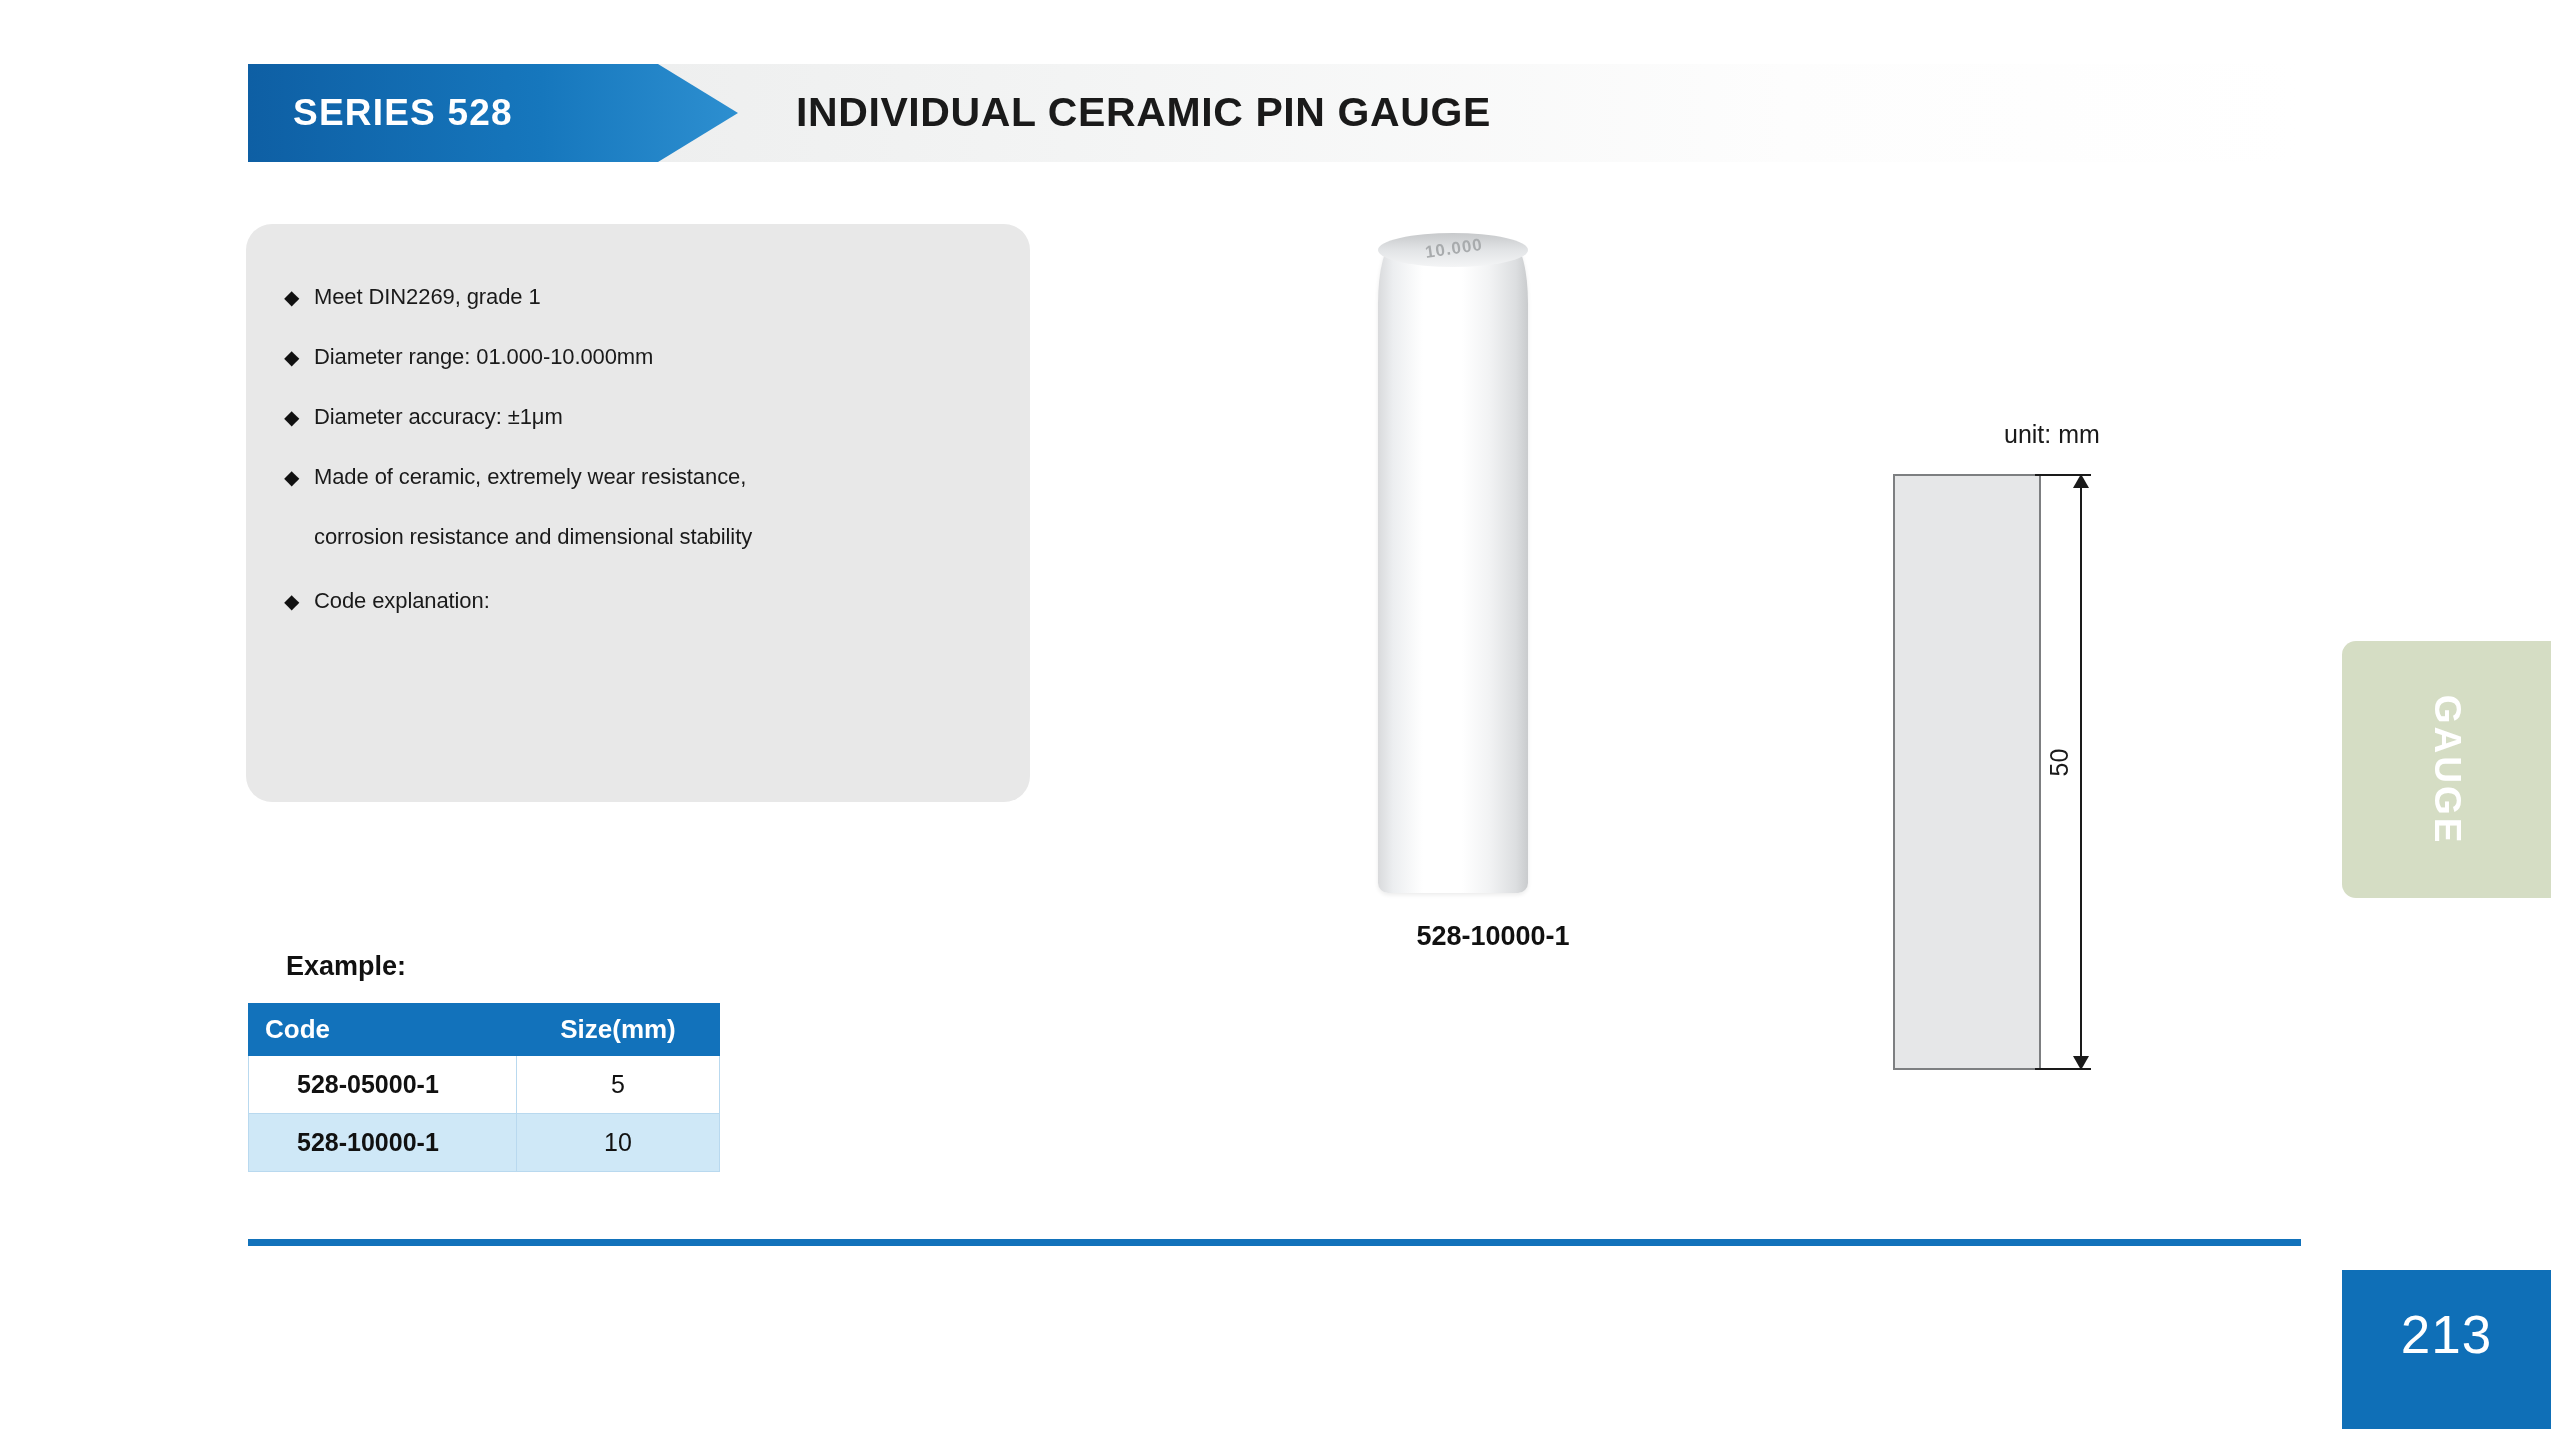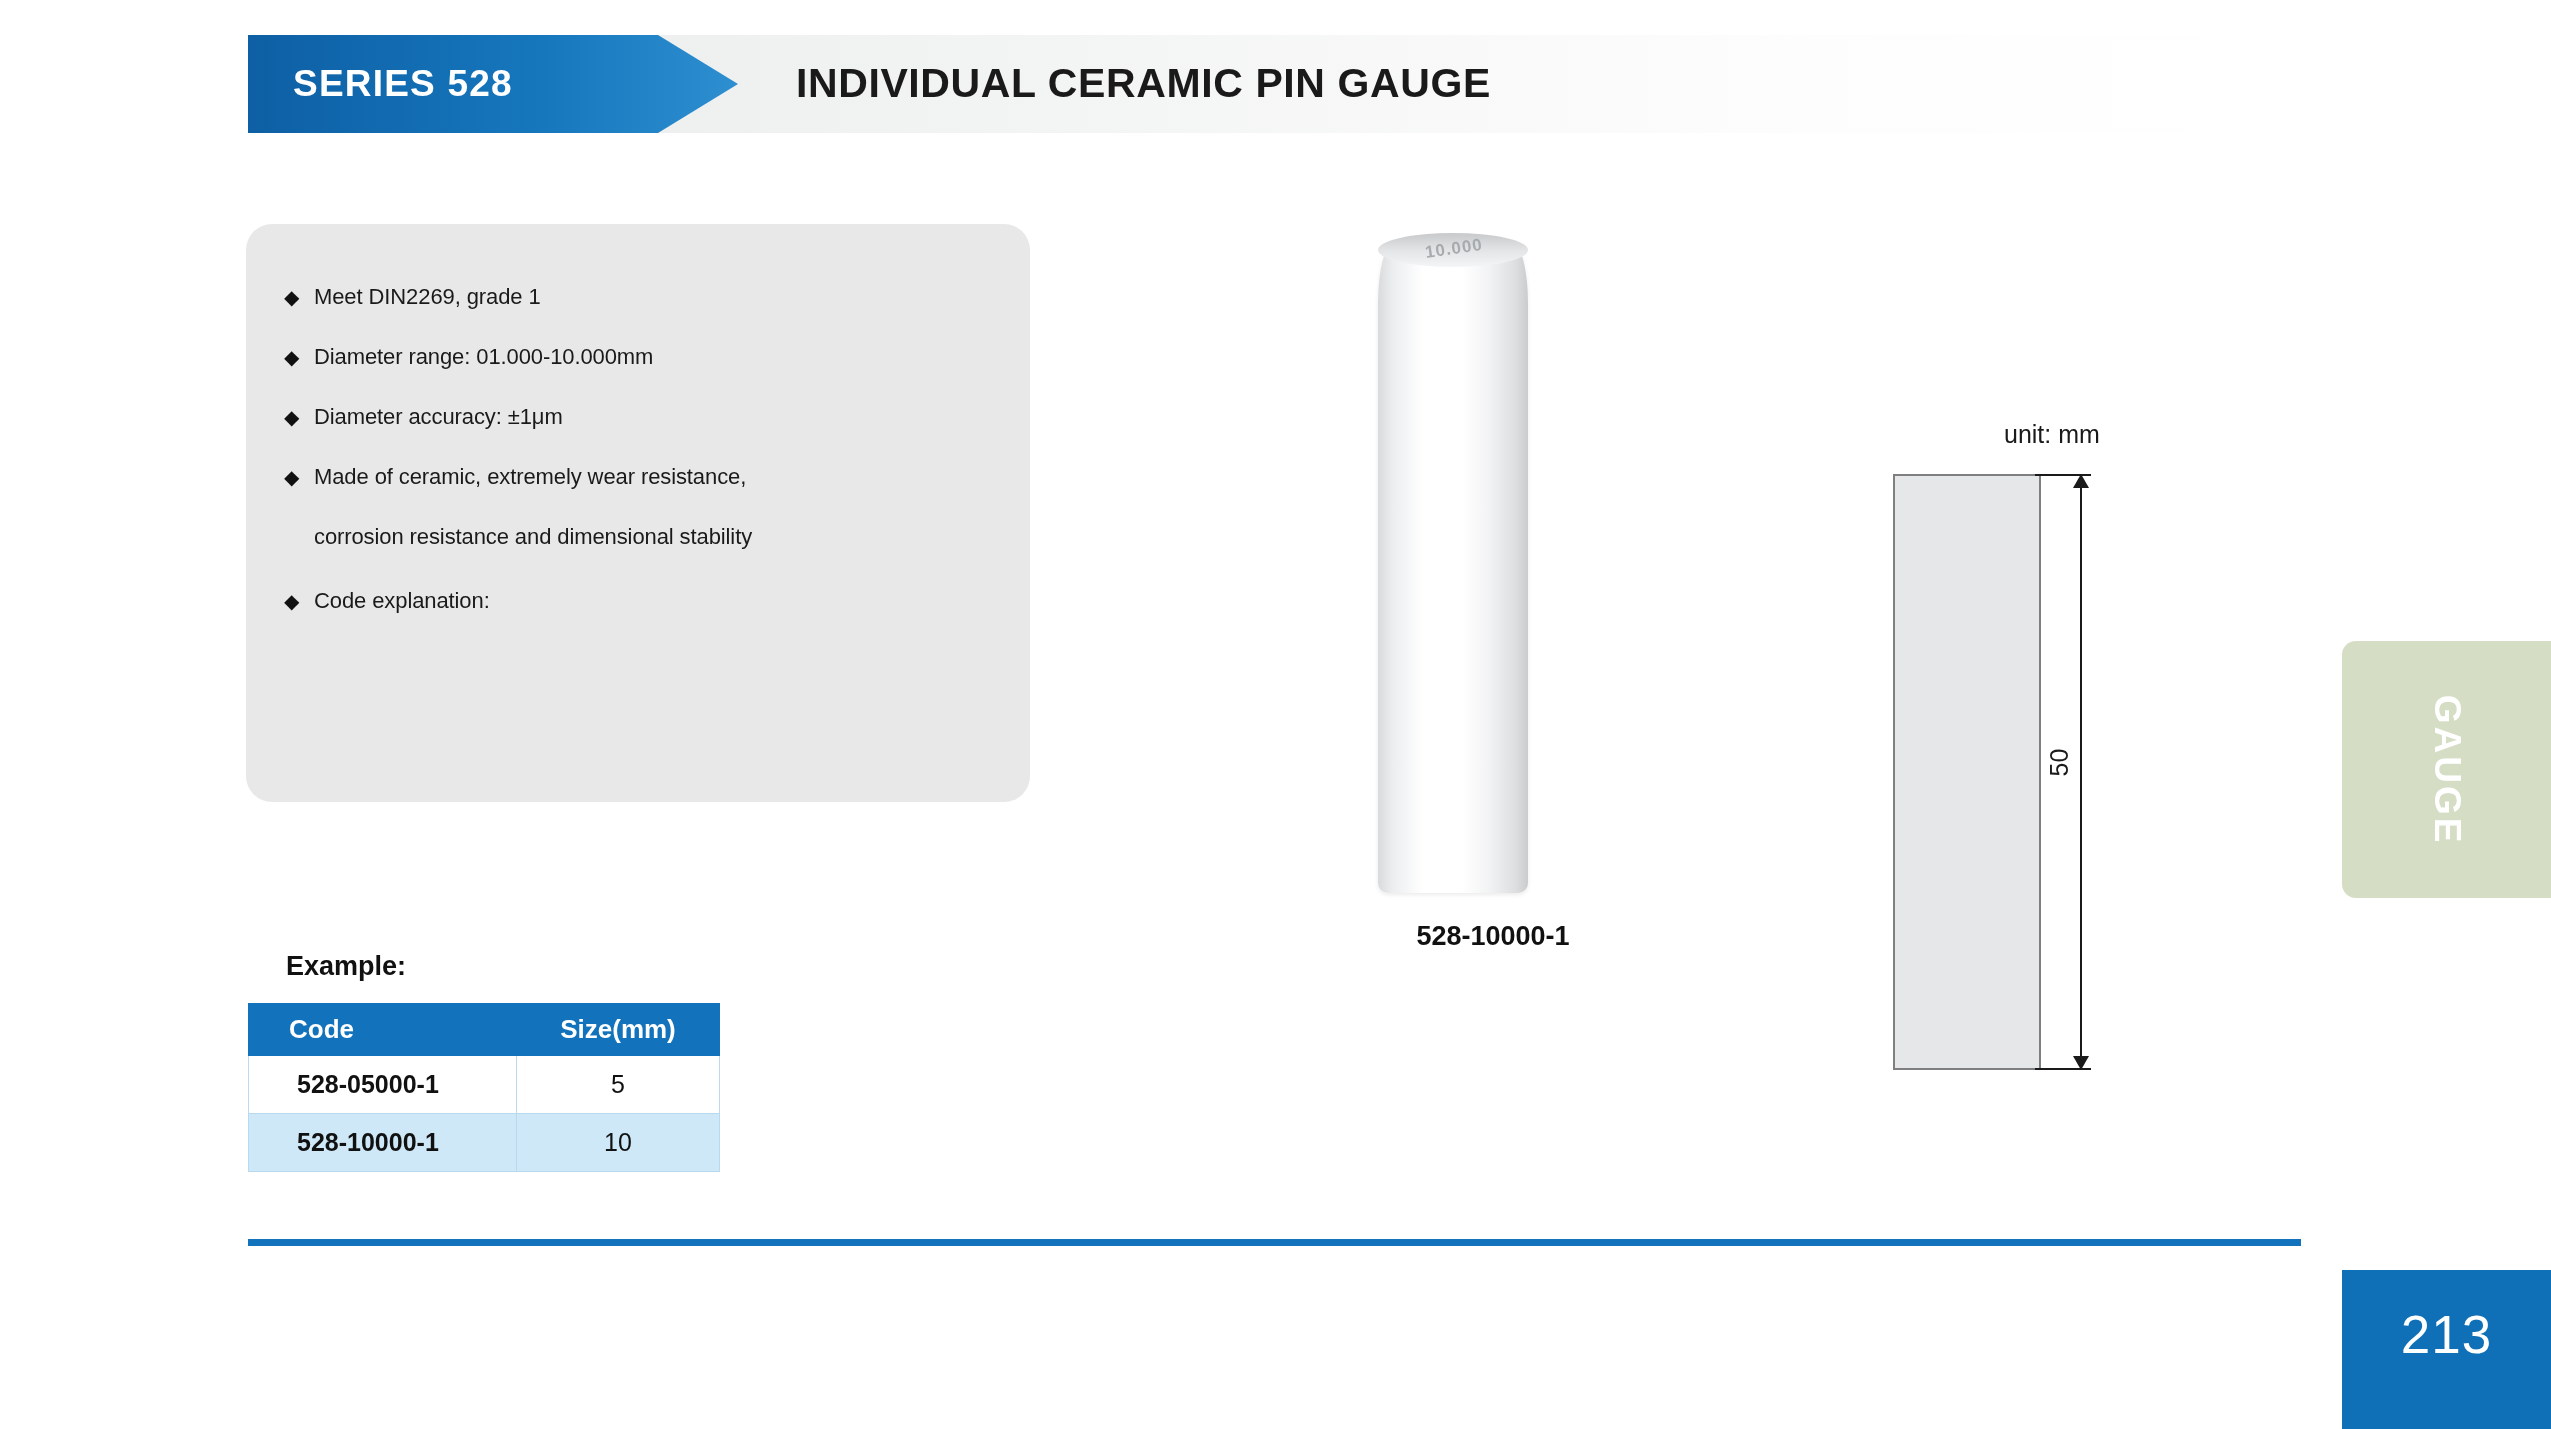--- a/index.html
+++ b/index.html
@@ -14,21 +14,21 @@
     position: relative;
     width: 2551px;
     height: 1429px;
     background: #ffffff;
   }
 
   
   .header {
     position: absolute;
     left: 248px;
-    top: 35px;
+    top: 64px;
     width: 2053px;
     height: 98px;
     text-decoration: underline;
   }
   .header-grad {
     position: absolute;
     left: 0; top: 0;
     width: 2053px; height: 98px;
     background: linear-gradient(to right, #e9eaea 0%, #f3f4f4 40%, #fdfdfd 75%, #ffffff 100%);
   }
@@ -143,21 +143,21 @@
   }
   .example-table th {
     background: #1272bb;
     color: #ffffff;
     font-size: 26px;
     font-weight: bold;
     height: 52px;
     text-align: center;
     border: 1px solid #1272bb;
   }
-  .example-table th.code-col { width: 268px; text-align: left; padding-left: 40px; }
+  .example-table th.code-col { width: 268px; text-align: left; padding-left: 16px; }
   .example-table td {
     height: 58px;
     text-align: center;
     color: #111;
     border: 1px solid #b9d9ef;
     font-size: 25px;
   }
   .example-table td.code-cell {
     text-align: left;
     padding-left: 48px;

